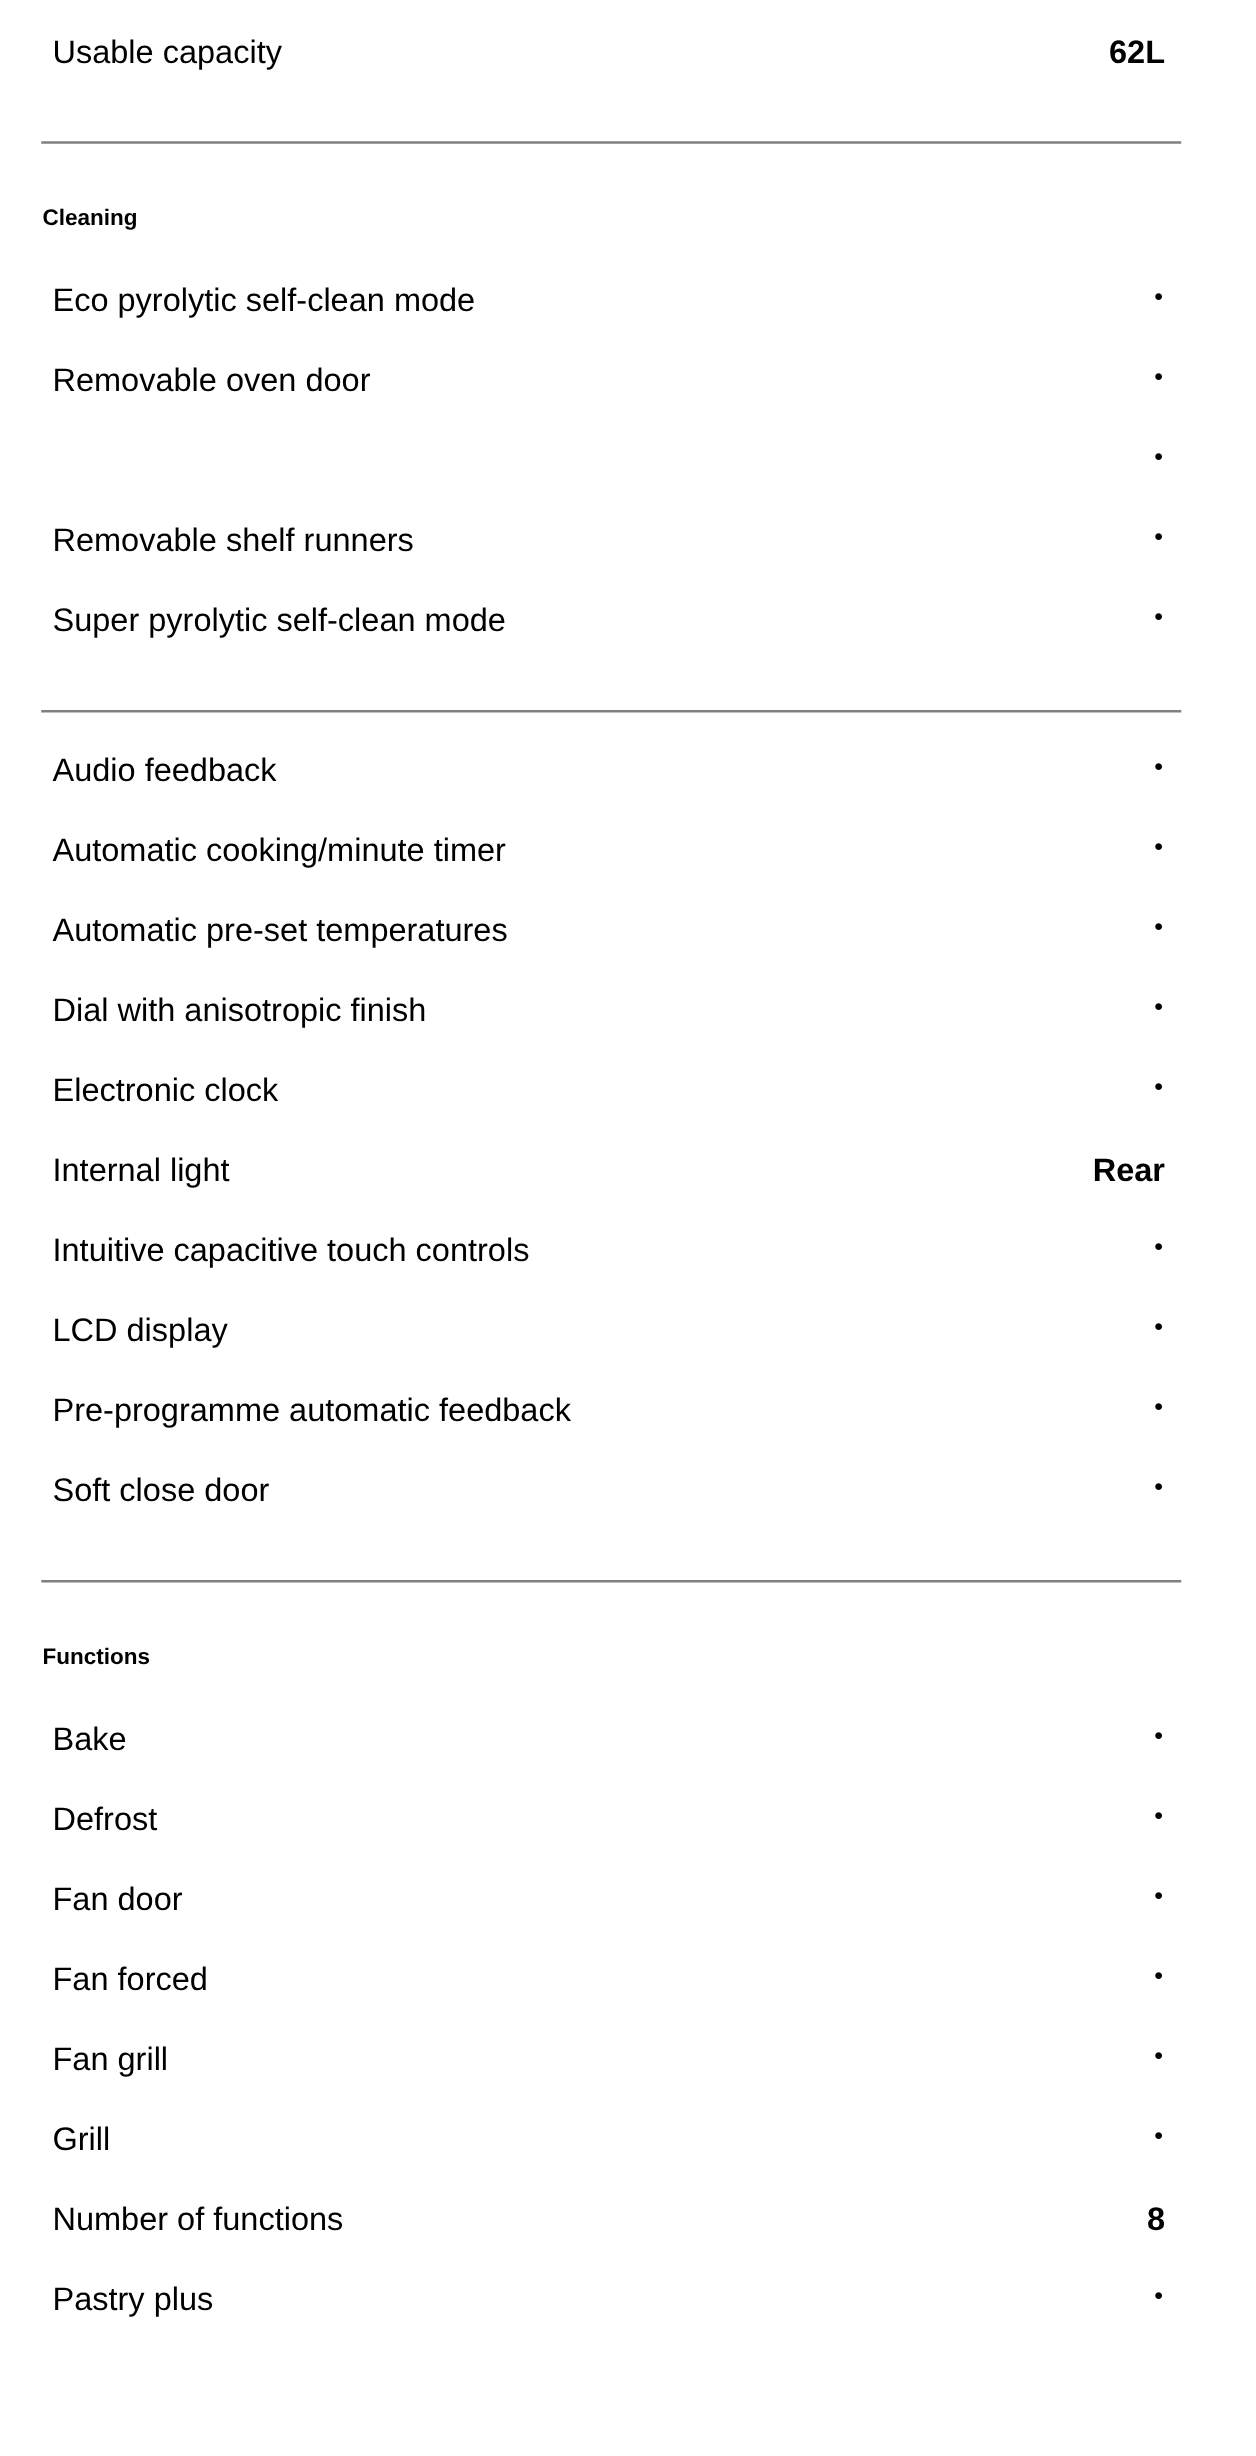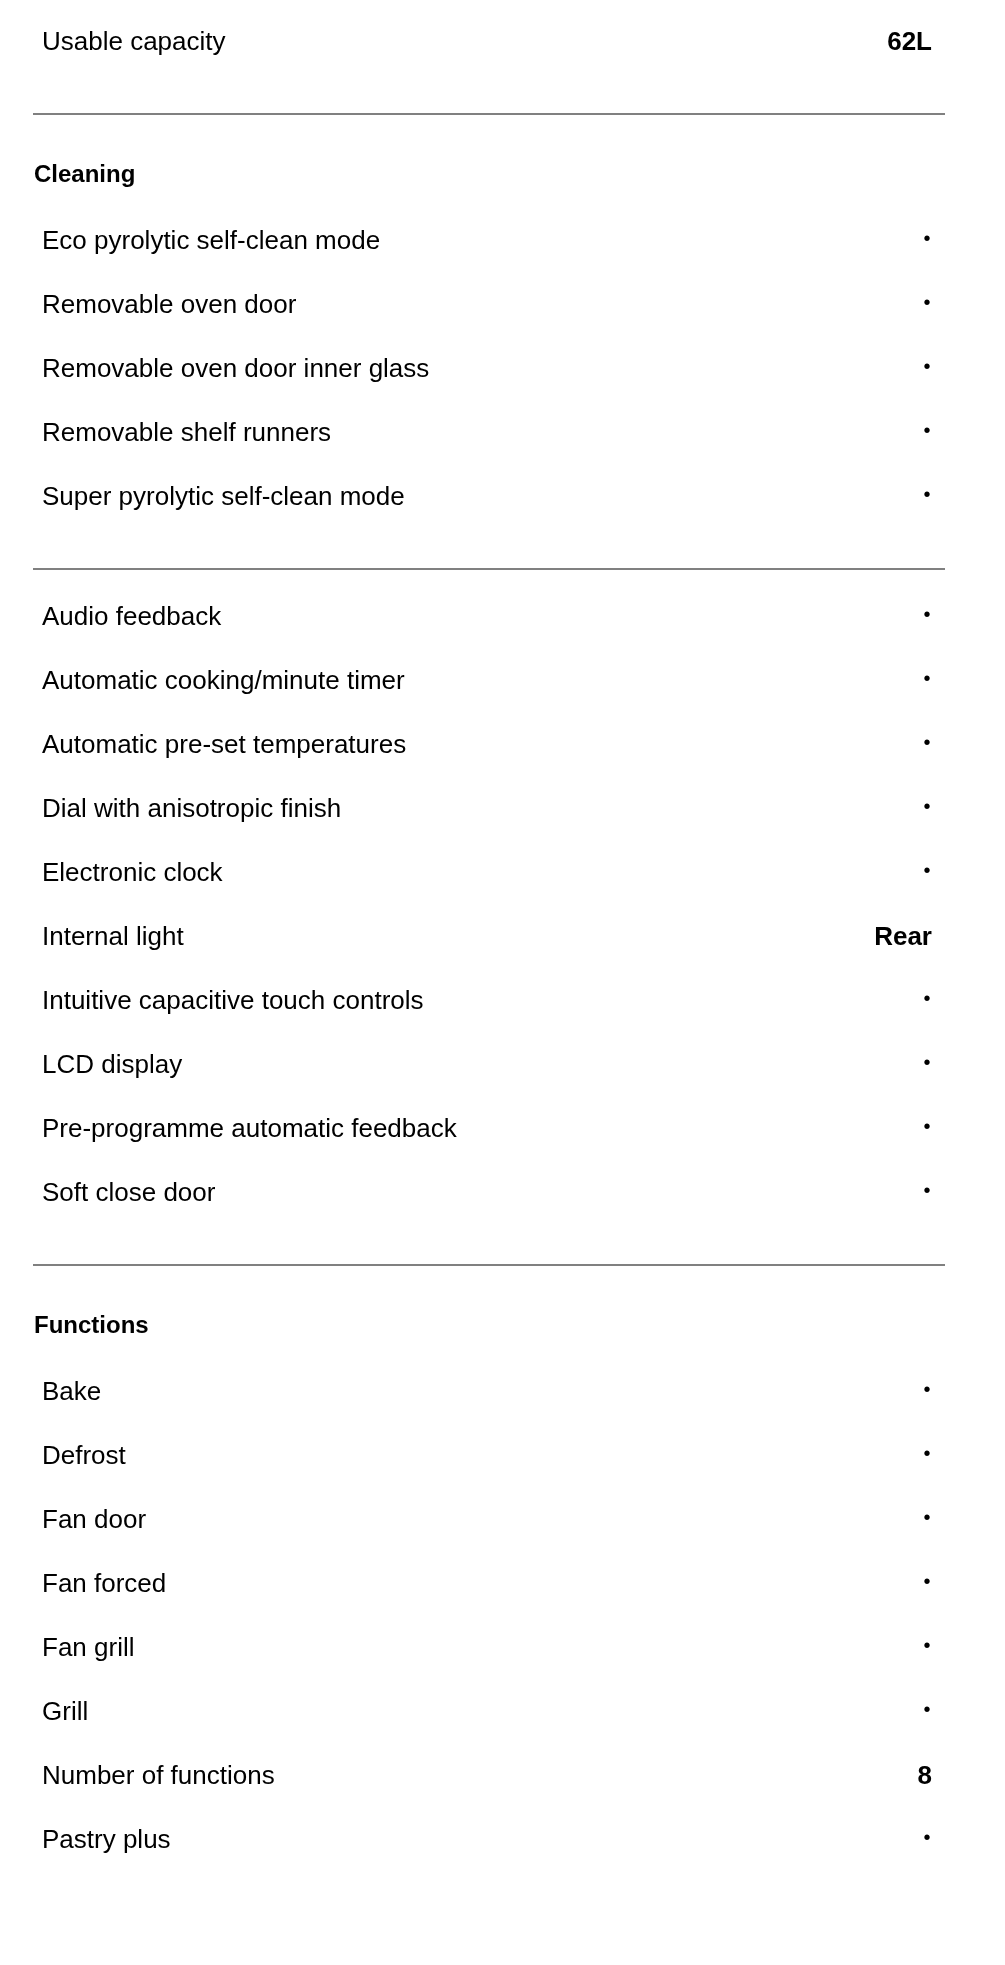--- a/index.html
+++ b/index.html
@@ -54,21 +54,21 @@
     height: 2px;
     background: #808080;
     margin-left: 33px;
     width: 912px;
     margin-top: 40px;
   }
   .section-title {
     margin: 39px 0 0 34px;
     height: 40px;
     line-height: 40px;
-    font-size: 24px;
+    font-size: 18px;
     font-weight: bold;
   }
   .section-rows {
     margin-top: 14px;
   }
 </style>
 </head>
 <body>
 
 <div class="spec-list">
@@ -85,21 +85,20 @@
     <div class="section-rows">
       <div class="spec-row">
         <span class="spec-label">Eco pyrolytic self-clean mode</span>
         <span class="spec-bullet">•</span>
       </div>
       <div class="spec-row">
         <span class="spec-label">Removable oven door</span>
         <span class="spec-bullet">•</span>
       </div>
       <div class="spec-row">
-        <span class="spec-label">Removable oven door inner glass</span>
         <span class="spec-bullet">•</span>
       </div>
       <div class="spec-row">
         <span class="spec-label">Removable shelf runners</span>
         <span class="spec-bullet">•</span>
       </div>
       <div class="spec-row">
         <span class="spec-label">Super pyrolytic self-clean mode</span>
         <span class="spec-bullet">•</span>
       </div>

